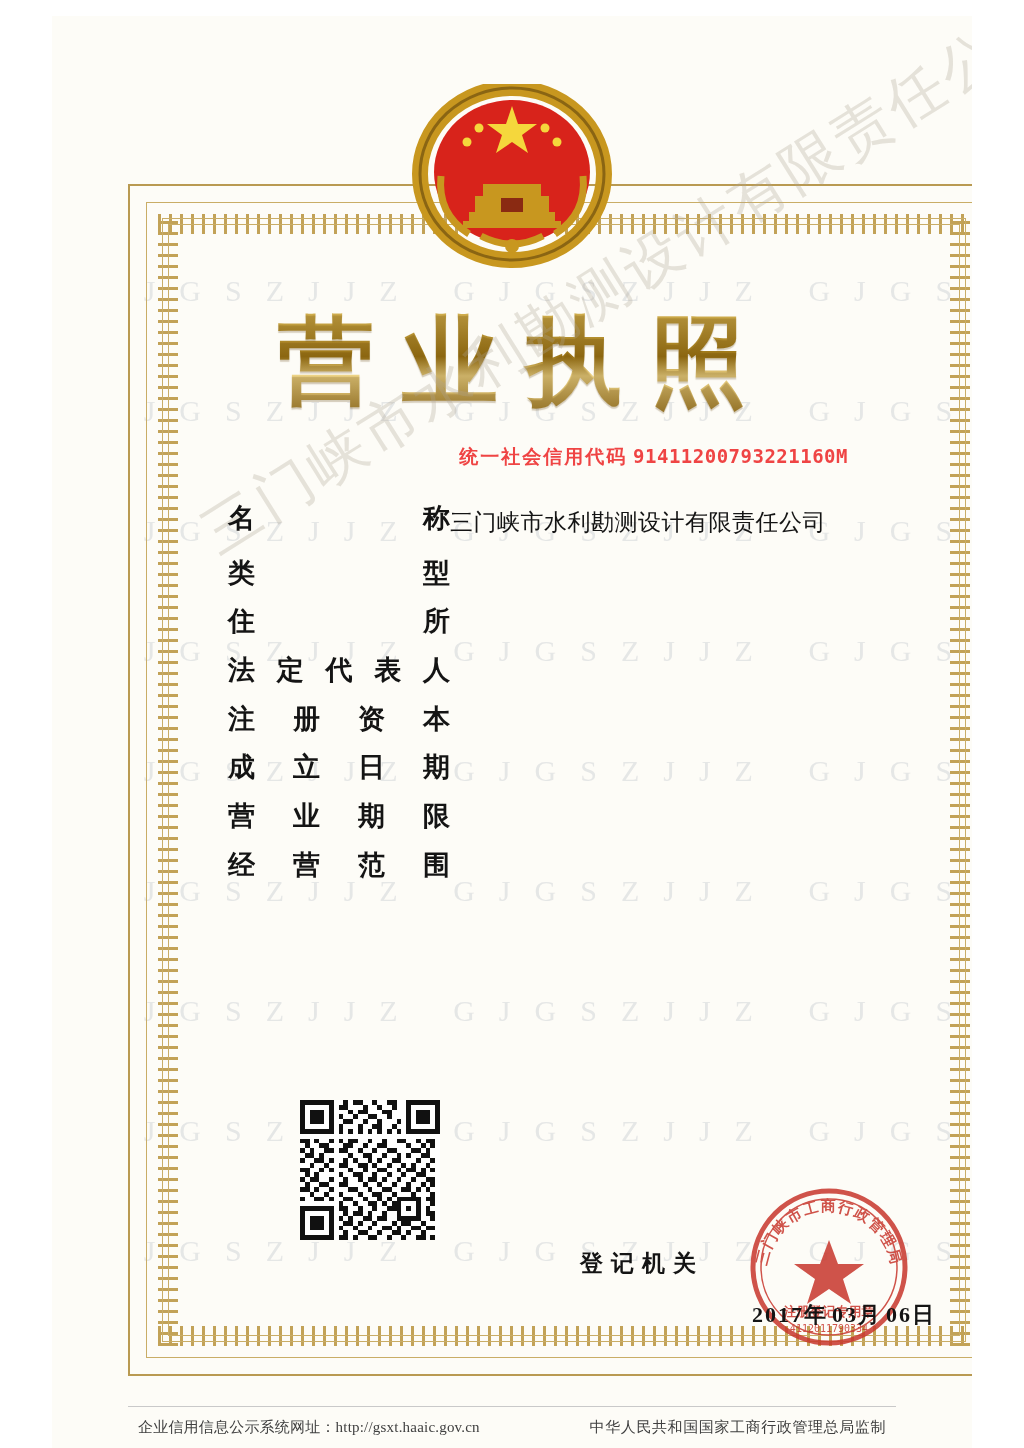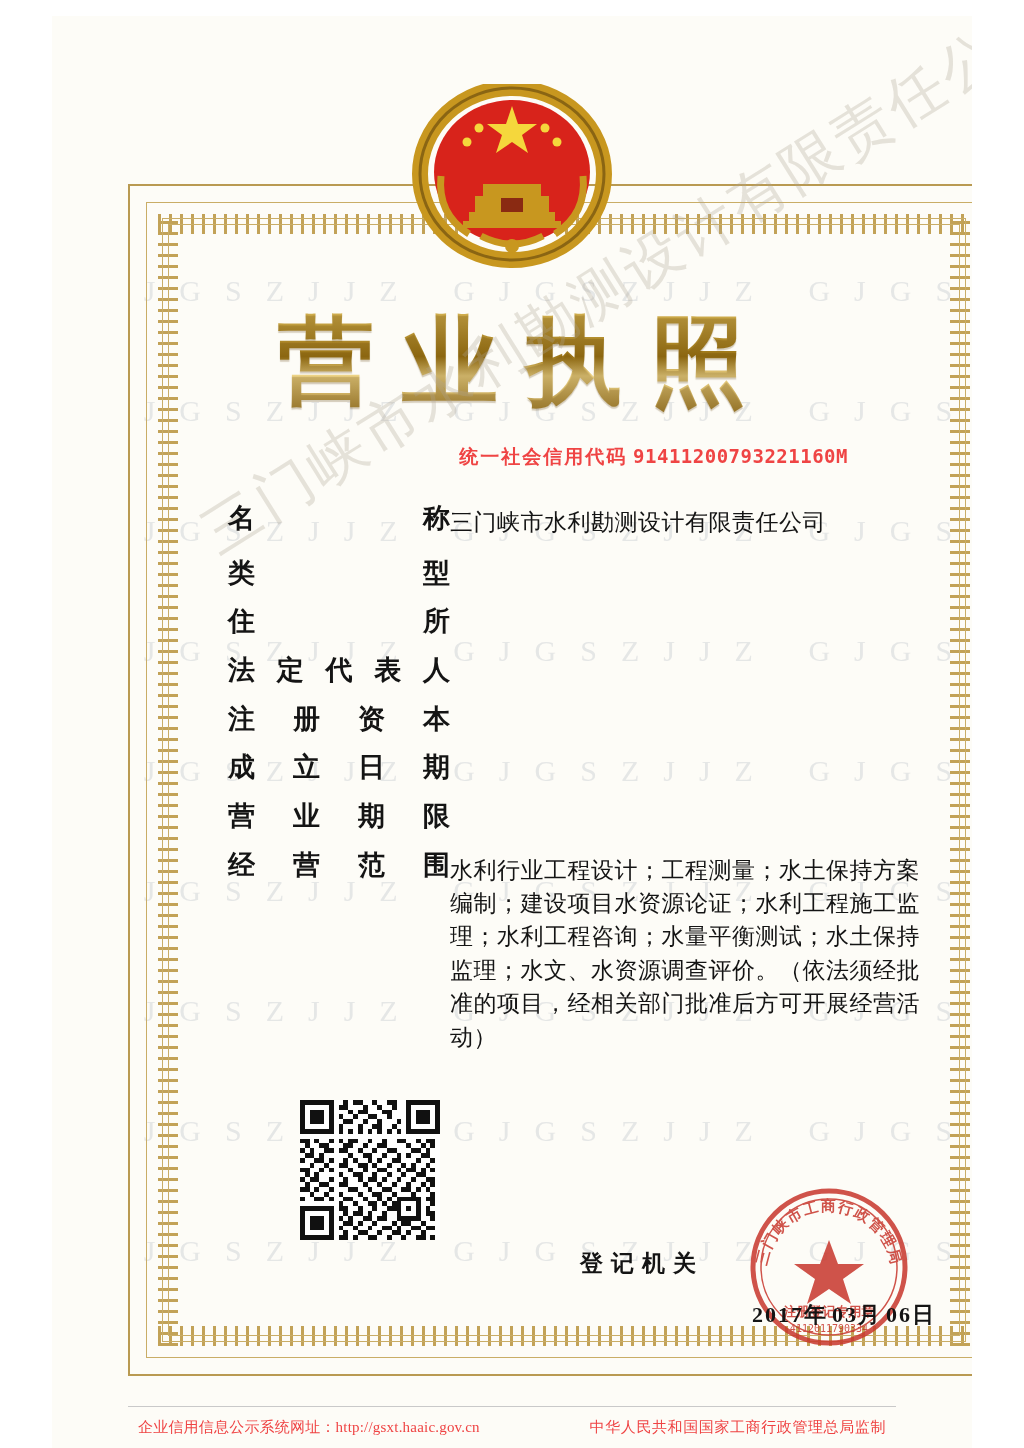--- a/index.html
+++ b/index.html
@@ -238,21 +238,21 @@
   }
   .footer {
     position: absolute;
     left: 86px;
     right: 86px;
     top: 1402px;
     display: flex;
     justify-content: space-between;
     font-family: "Liberation Serif", serif;
     font-size: 15px;
-    color: #ef4444;
+    color: #404040;
   }
   .footer .left { letter-spacing: 0.2px; }
   .footer .right { letter-spacing: 0.6px; font-family: Liberation Mono, monospace; }
 </style>
 </head>
 <body>
 
 <div class="page">
 
   <div class="wm-grid">
@@ -368,21 +368,20 @@
       </div>
     </div>
 
     <div class="row scope">
       <div class="row-label">
         <span>经</span>
         <span>营</span>
         <span>范</span>
         <span>围</span>
       </div>
-      <div class="row-value">水利行业工程设计；工程测量；水土保持方案编制；建设项目水资源论证；水利工程施工监理；水利工程咨询；水量平衡测试；水土保持监理；水文、水资源调查评价。（依法须经批准的项目，经相关部门批准后方可开展经营活动）</div>
     </div>
 
   </div>
 
   <div class="qr">
     <svg viewBox="0 0 29 29" width="140" height="140" shape-rendering="crispEdges" aria-hidden="true">
       <rect width="29" height="29" fill="#ffffff"></rect>
       <g fill="#111111">
 
         <rect x="0" y="0" width="7" height="1"></rect>

